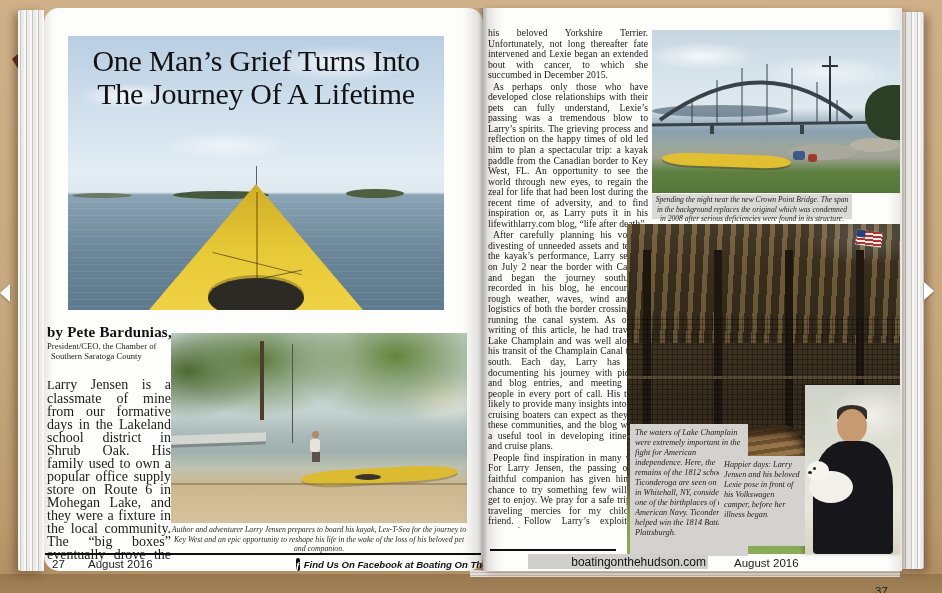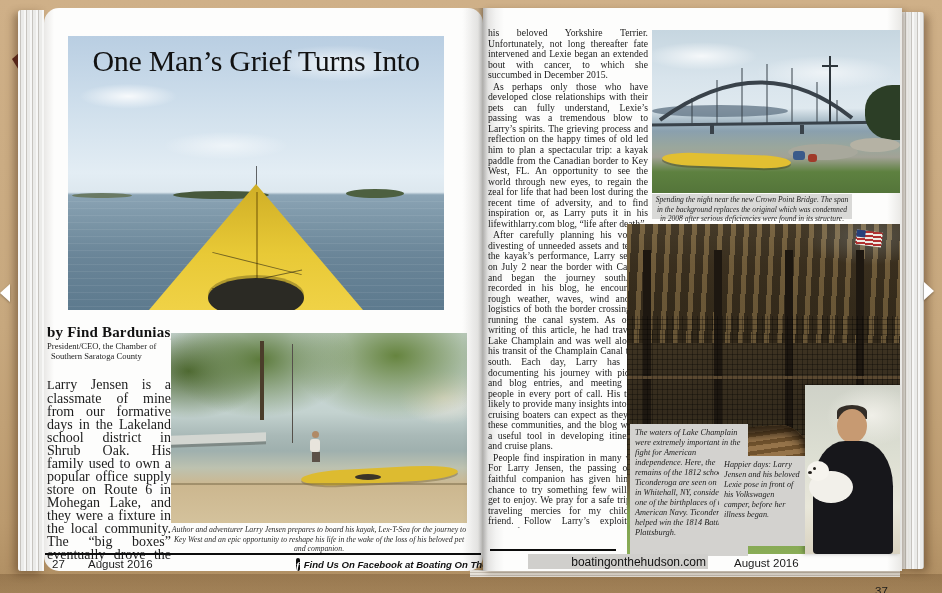--- a/index.html
+++ b/index.html
@@ -207,25 +207,26 @@
       <div class="antenna"></div>
       <div class="kayak-bow"></div>
       <div class="bow-ridge"></div>
       <div class="bungee b1"></div>
       <div class="bungee b2"></div>
       <div class="deck-bag"></div>
     </div>
 
     <div class="abs headline">
       <div>One Man’s Grief Turns Into</div>
+      <div>The Journey Of A Lifetime</div>
     </div>
 
 
     <div class="abs byline">
-      <div class="byline-name">by Find Bardunias,</div>
+      <div class="byline-name">by Pete Bardunias,</div>
       <div class="byline-role">President/CEO, the Chamber of</div>
       <div class="byline-role indent">Southern Saratoga County</div>
     </div>
 
     <div class="abs body-col">Larry Jensen is a classmate of mine from our formative days in the Lakeland school district in Shrub Oak. His family used to own a popular office supply store on Route 6 in Mohegan Lake, and they were a fixture in the local community. The “big boxes” eventually drove the Jensens out; Larry and I graduated from Lakeland in the early ’80s and went our separate ways. We eventually reconnected thanks to the power of the Internet, and found ourselves living not too far apart—me in upstate New York, Larry in Vermont, although he traveled often throughout the USA by motorcycle, kayak, bicycle and boat with Lexie,</div>
 
     <div class="abs photo2">
       <div class="trunk"></div>
       <div class="mast"></div>
       <div class="dock"></div>

